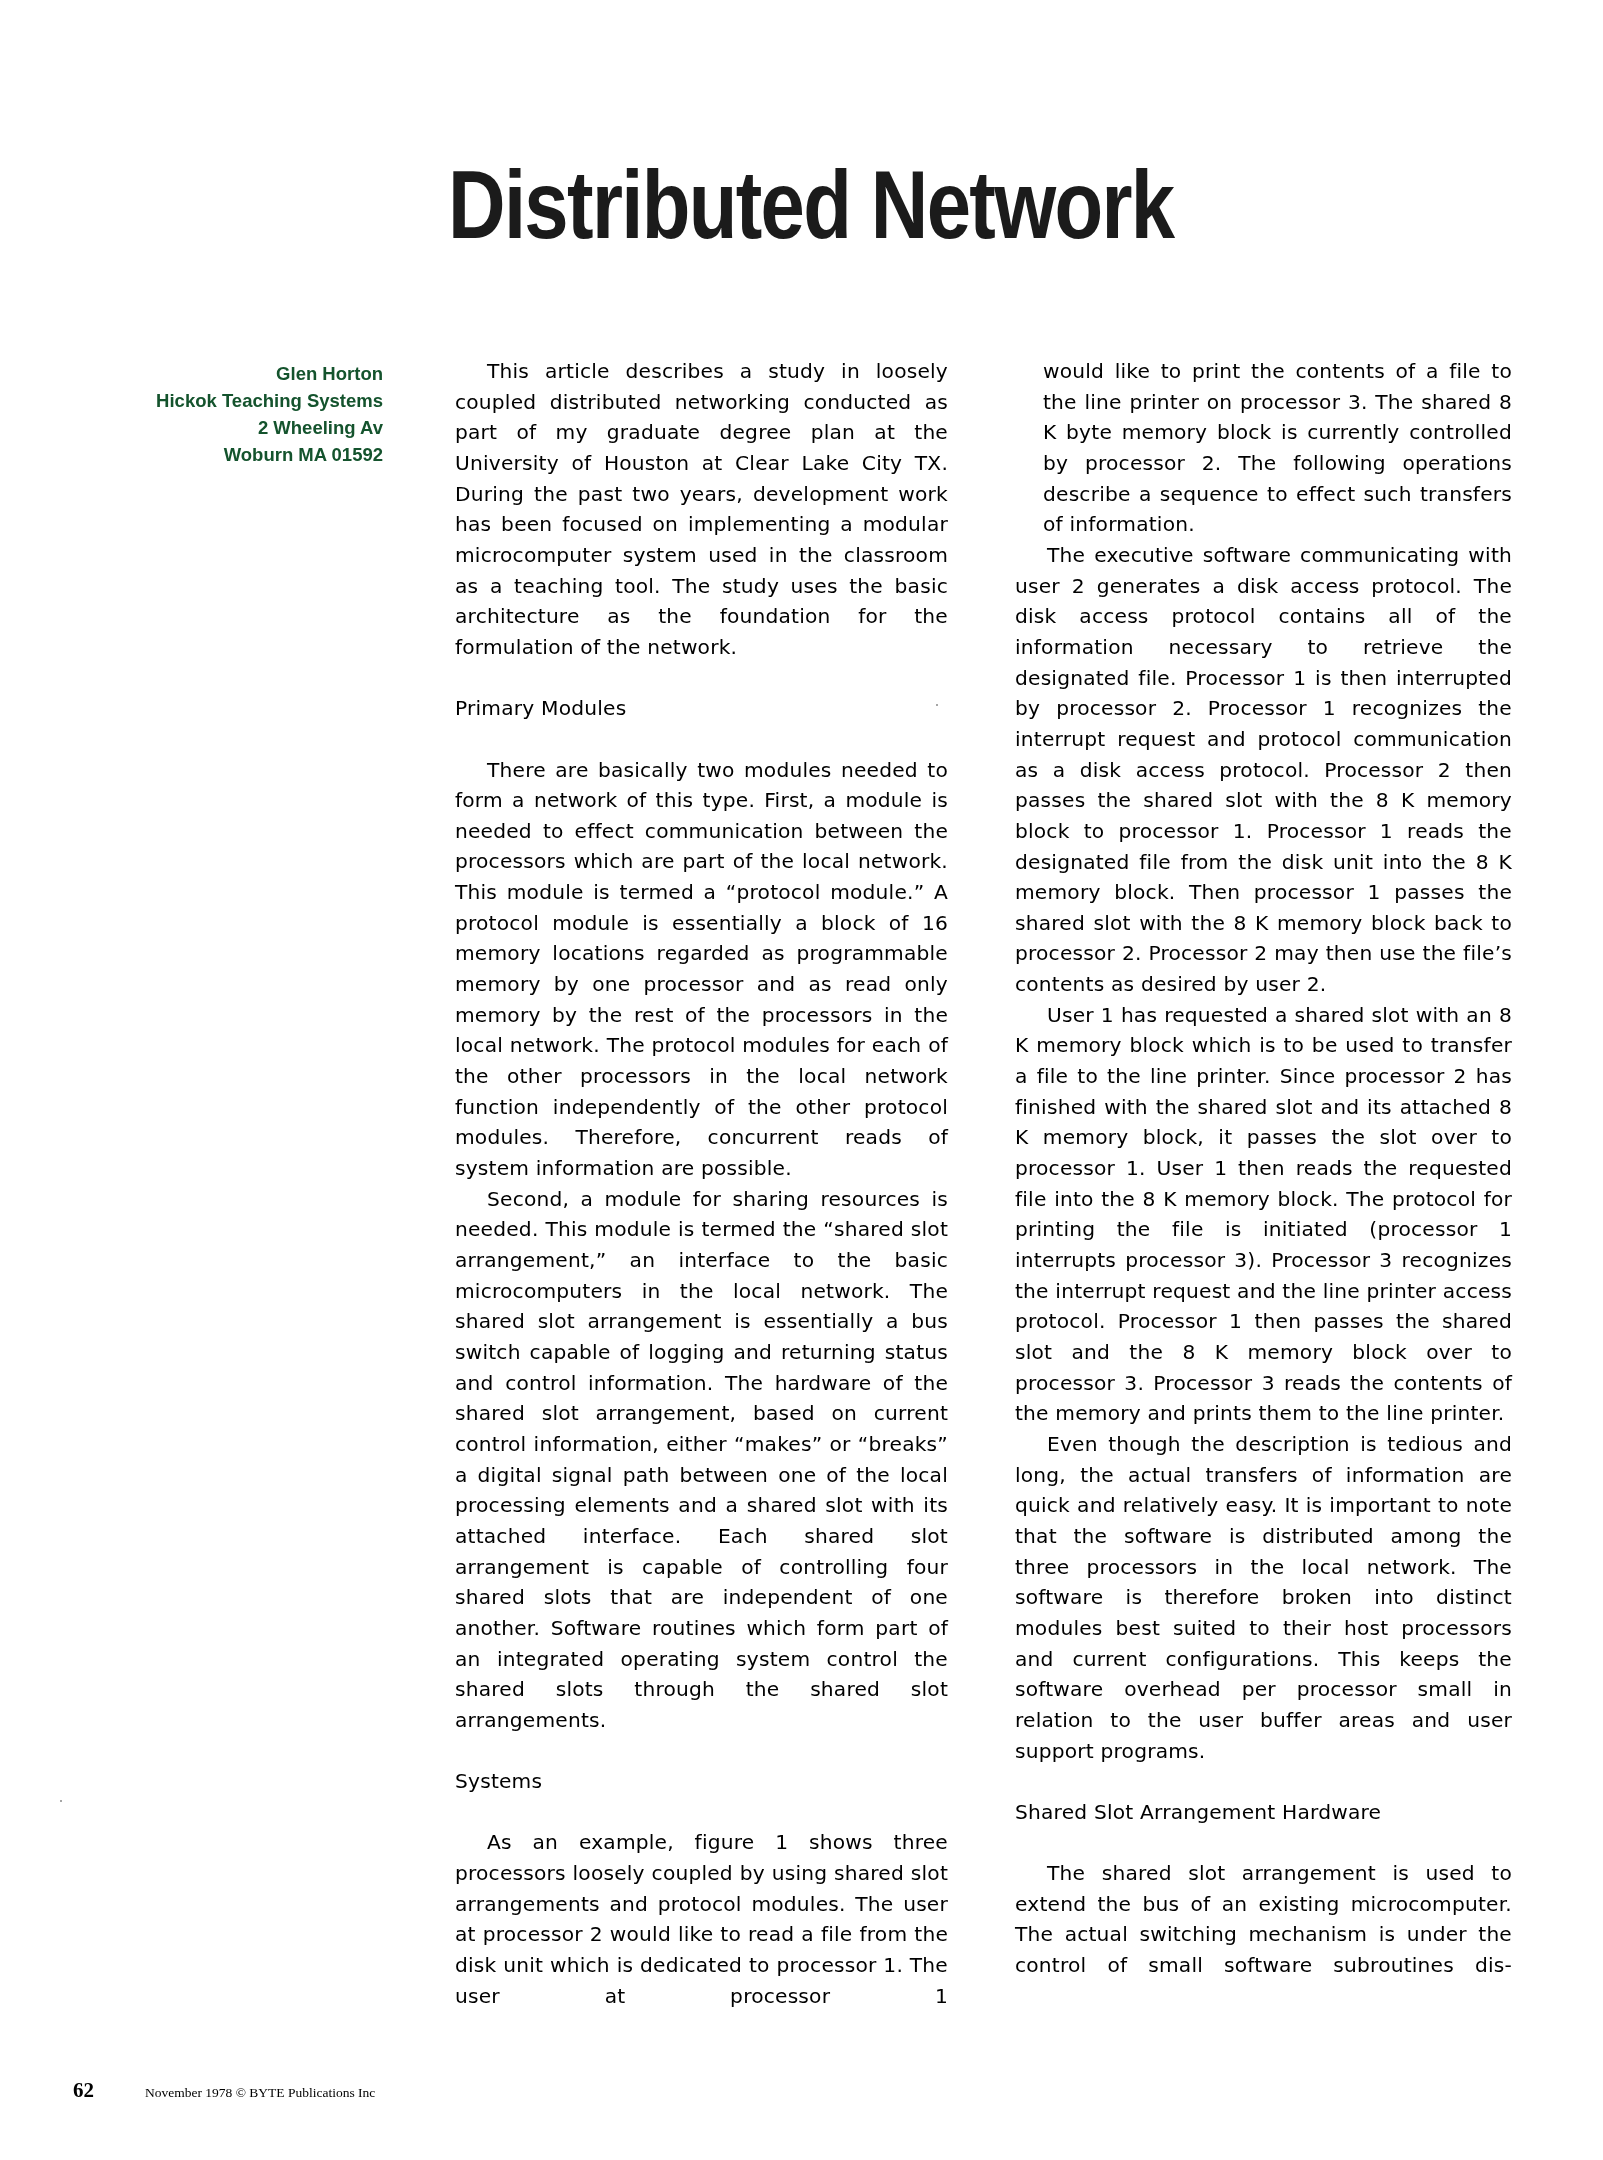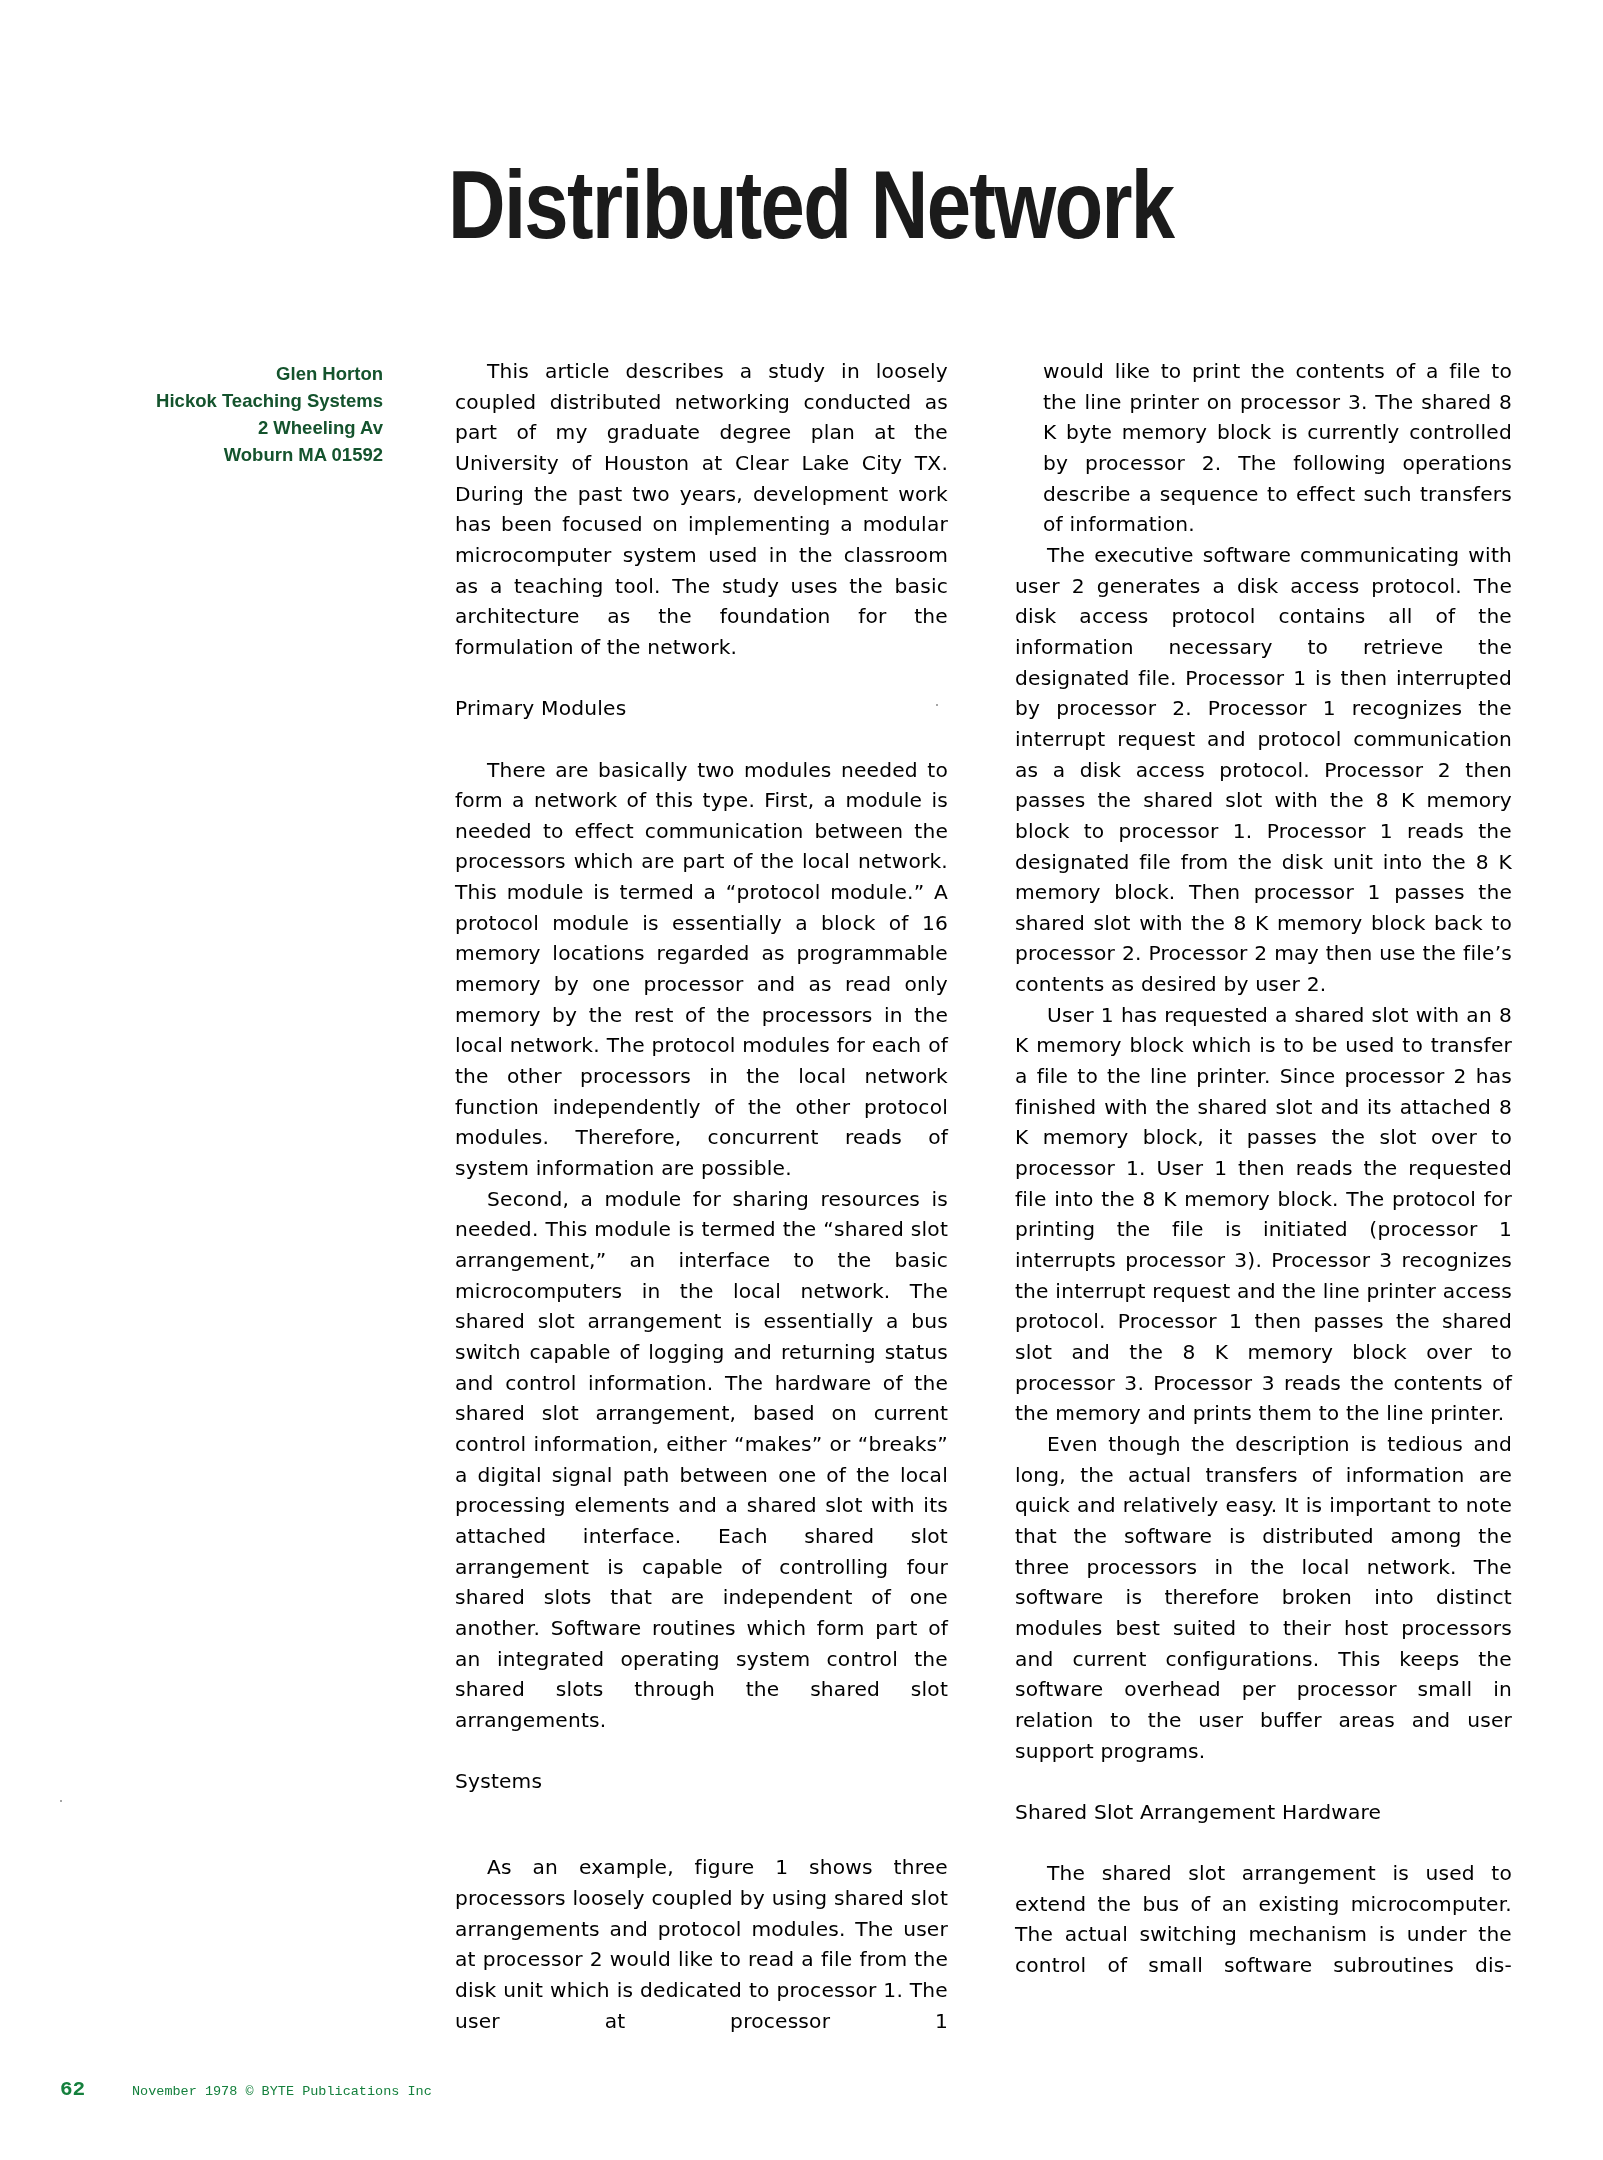--- a/index.html
+++ b/index.html
@@ -23,22 +23,22 @@
   }
   .col-mid { left: 455px; }
   .col-right { left: 1015px; width: 497px; }
   .col p { margin: 0; text-indent: 32px; }
   .col p.noindent { text-indent: 0; margin-left: 28px; }
   .col h3 {
     margin: 0; font-weight: normal; font-size: 20.2px; line-height: 30.65px;
     padding-top: 30.65px; padding-bottom: 30.65px; text-align: left;
   }
   .footer {
-    position: absolute; left: 60px; top: 2078px; white-space: nowrap;
-    font-family: Liberation Mono, monospace; color: #15803d;
+    position: absolute; left: 73px; top: 2078px; white-space: nowrap;
+    font-family: Liberation Serif, serif; color: #000000;
   }
   .footer .pg { font-weight: bold; font-size: 21px; display: inline-block; width: 72px; }
   .footer .cr { font-size: 13.5px; }
   .speck { position: absolute; width: 3px; height: 3px; border-radius: 50%; background: #888; }
 </style>
 </head>
 <body>
 
 <div class="title-wrap">
   <span class="t">Distributed Network</span>
@@ -50,21 +50,21 @@
   <div>2 Wheeling Av</div>
   <div>Woburn MA 01592</div>
 </div>
 
 <div class="col col-mid">
   <p>This article describes a study in loosely coupled distributed networking conducted as part of my graduate degree plan at the University of Houston at Clear Lake City TX. During the past two years, development work has been focused on implementing a modular microcomputer system used in the classroom as a teaching tool. The study uses the basic architecture as the foundation for the formulation of the network.</p>
   <h3>Primary Modules</h3>
   <p>There are basically two modules needed to form a network of this type. First, a module is needed to effect communication between the processors which are part of the local network. This module is termed a “protocol module.” A protocol module is essentially a block of 16 memory locations regarded as programmable memory by one processor and as read only memory by the rest of the processors in the local network. The protocol modules for each of the other processors in the local network function independently of the other protocol modules. Therefore, concurrent reads of system information are possible.</p>
   <p>Second, a module for sharing resources is needed. This module is termed the “shared slot arrangement,” an interface to the basic microcomputers in the local network. The shared slot arrangement is essentially a bus switch capable of logging and returning status and control information. The hardware of the shared slot arrangement, based on current control information, either “makes” or “breaks” a digital signal path between one of the local processing elements and a shared slot with its attached interface. Each shared slot arrangement is capable of controlling four shared slots that are independent of one another. Software routines which form part of an integrated operating system control the shared slots through the shared slot arrangements.</p>
   <h3>Systems</h3>
-  <p style="text-align-last: justify; margin-top: 25px;">As an example, figure 1 shows three processors loosely coupled by using shared slot arrangements and protocol modules. The user at processor 2 would like to read a file from the disk unit which is dedicated to processor 1. The user at processor 1</p>
+  <p style="text-align-last: justify;">As an example, figure 1 shows three processors loosely coupled by using shared slot arrangements and protocol modules. The user at processor 2 would like to read a file from the disk unit which is dedicated to processor 1. The user at processor 1</p>
 </div>
 
 <div class="col col-right">
   <p class="noindent">would like to print the contents of a file to the line printer on processor 3. The shared 8 K byte memory block is currently controlled by processor 2. The following operations describe a sequence to effect such transfers of information.</p>
   <p>The executive software communicating with user 2 generates a disk access protocol. The disk access protocol contains all of the information necessary to retrieve the designated file. Processor 1 is then interrupted by processor 2. Processor 1 recognizes the interrupt request and protocol communication as a disk access protocol. Processor 2 then passes the shared slot with the 8 K memory block to processor 1. Processor 1 reads the designated file from the disk unit into the 8 K memory block. Then processor 1 passes the shared slot with the 8 K memory block back to processor 2. Processor 2 may then use the file’s contents as desired by user 2.</p>
   <p>User 1 has requested a shared slot with an 8 K memory block which is to be used to transfer a file to the line printer. Since processor 2 has finished with the shared slot and its attached 8 K memory block, it passes the slot over to processor 1. User 1 then reads the requested file into the 8 K memory block. The protocol for printing the file is initiated (processor 1 interrupts processor 3). Processor 3 recognizes the interrupt request and the line printer access protocol. Processor 1 then passes the shared slot and the 8 K memory block over to processor 3. Processor 3 reads the contents of the memory and prints them to the line printer.</p>
   <p>Even though the description is tedious and long, the actual transfers of information are quick and relatively easy. It is important to note that the software is distributed among the three processors in the local network. The software is therefore broken into distinct modules best suited to their host processors and current configurations. This keeps the software overhead per processor small in relation to the user buffer areas and user support programs.</p>
   <h3>Shared Slot Arrangement Hardware</h3>
   <p style="text-align-last: justify;">The shared slot arrangement is used to extend the bus of an existing microcomputer. The actual switching mechanism is under the control of small software subroutines dis-</p>
 </div>

